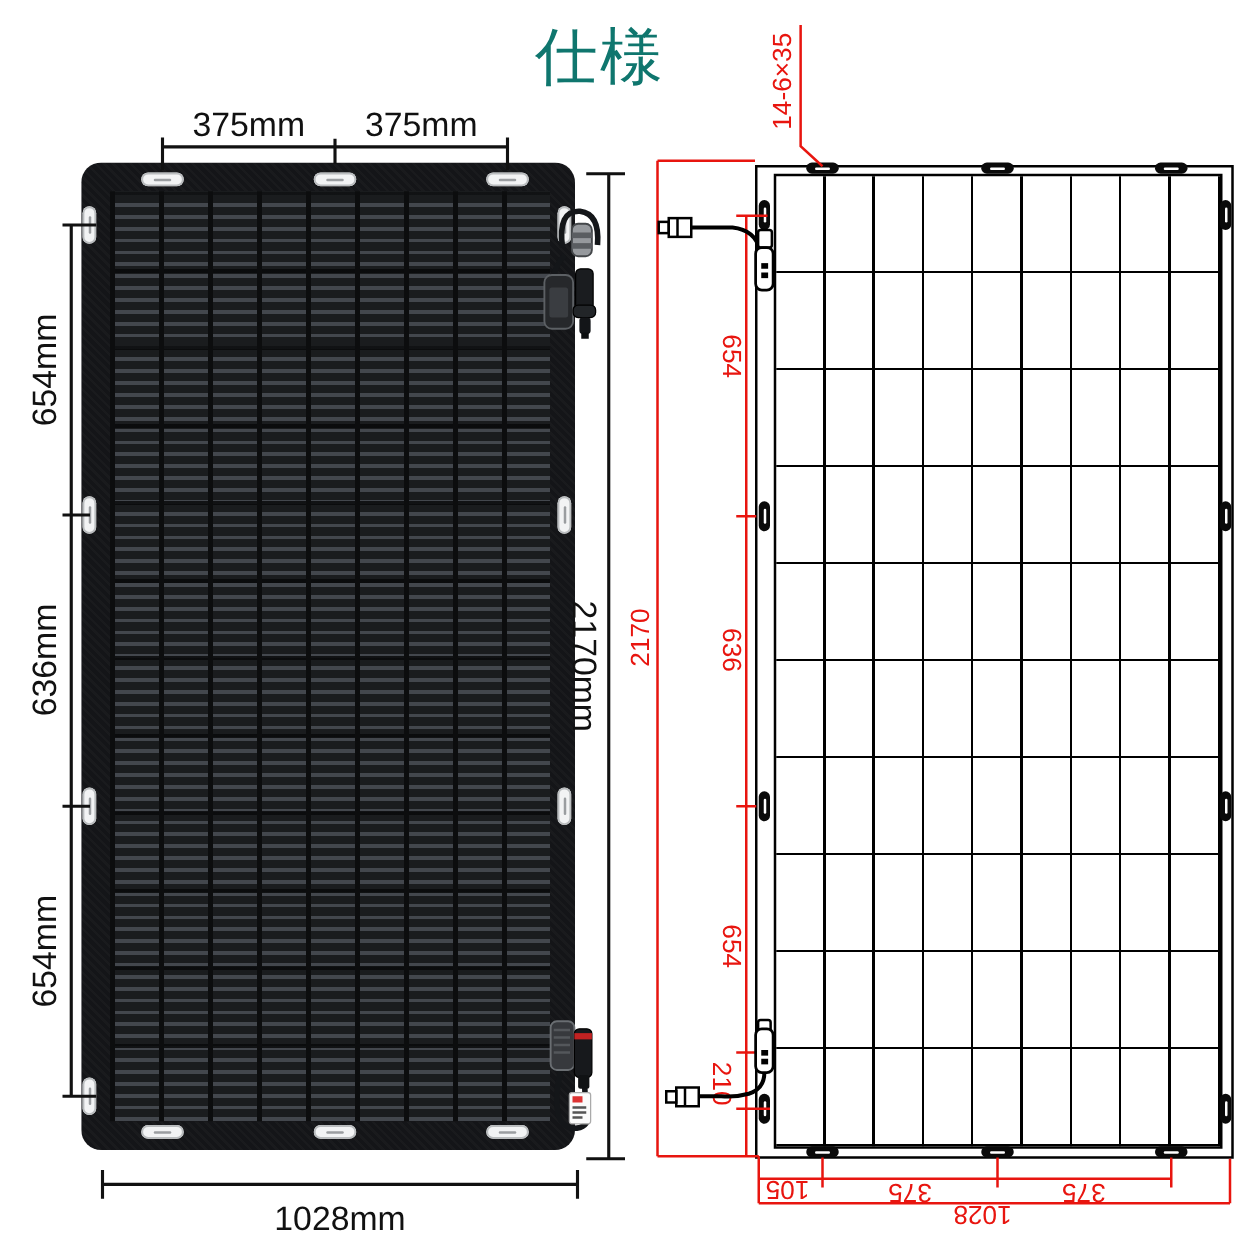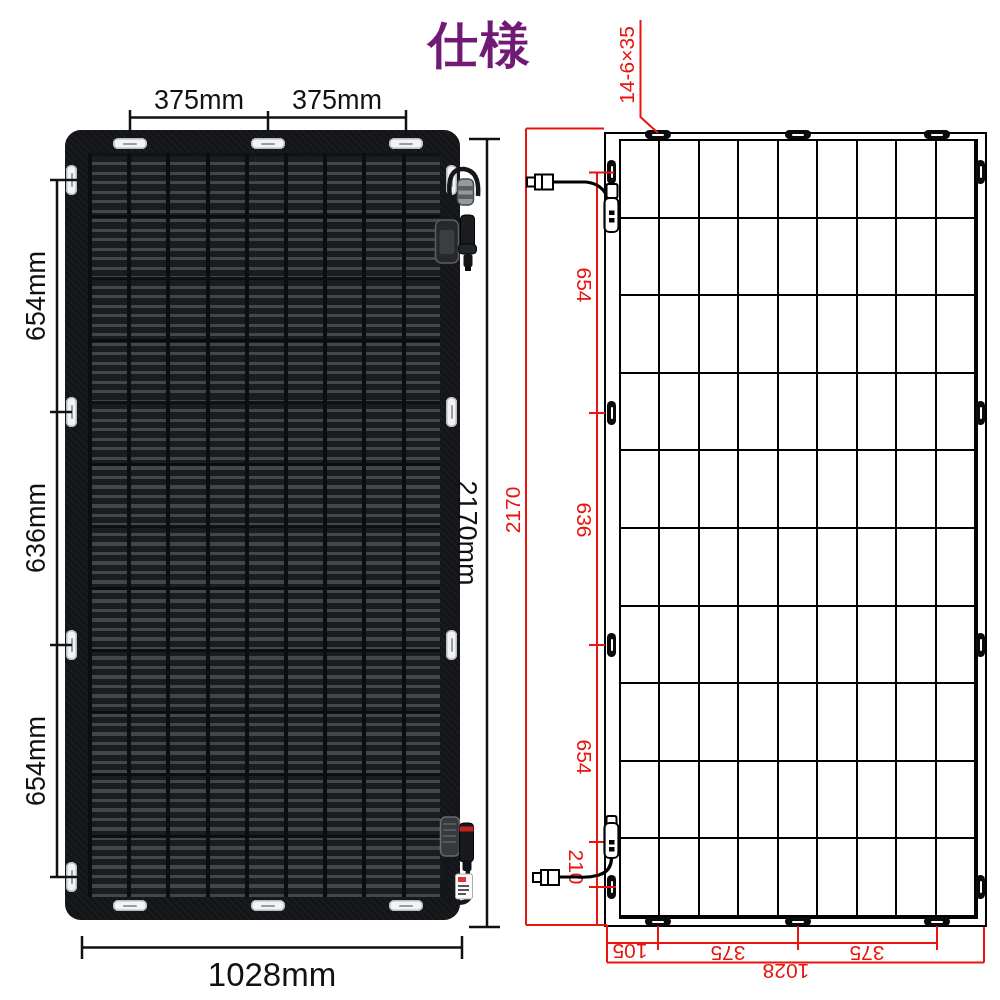--- a/index.html
+++ b/index.html
@@ -1,27 +1,27 @@
 <!DOCTYPE html>
 <html><head>
 <meta charset="utf-8">
 <style>
   html,body{margin:0;padding:0;background:#fff;}
   #page{position:relative;width:1000px;height:1000px;background:#ffffff;overflow:hidden;
         font-family:"Liberation Sans",sans-serif;}
   
   .dimlabel{position:absolute;color:#111;font-size:27px;line-height:28px;
             text-align:center;white-space:nowrap;}
-  .big{font-size:33px;line-height:30px;}
+  .big{font-size:27px;line-height:30px;}
   .red{color:#e8150f;font-size:21px;line-height:22px;}
   .rot90{transform:rotate(90deg);}
   .rotm90{transform:rotate(-90deg);}
   .rot180{transform:rotate(180deg);}
   #title{position:absolute;left:380px;top:12px;width:200px;text-align:center;
-         font-size:50px;font-weight:700;color:#701a75;letter-spacing:2px;}
+         font-size:50px;font-weight:400;color:#0f766e;letter-spacing:2px;}
   
   #panel{position:absolute;left:65px;top:130px;width:395px;height:790px;
          background:#141518;border-radius:16px;
          background-image:repeating-linear-gradient(45deg,rgba(255,255,255,0.025) 0 2px,transparent 2px 5px);}
   #panel-cells{position:absolute;left:88px;top:153px;width:352px;height:744px;
          background-color:#202225;
          background-image:
            repeating-linear-gradient(90deg,#0c0d0e 0 4px,transparent 4px 39.2px),
            repeating-linear-gradient(180deg,rgba(8,9,10,0.85) 0 3px,transparent 3px 62px),
            repeating-linear-gradient(180deg,#43474d 0 3px,#1a1c1e 3px 9.5px);}

